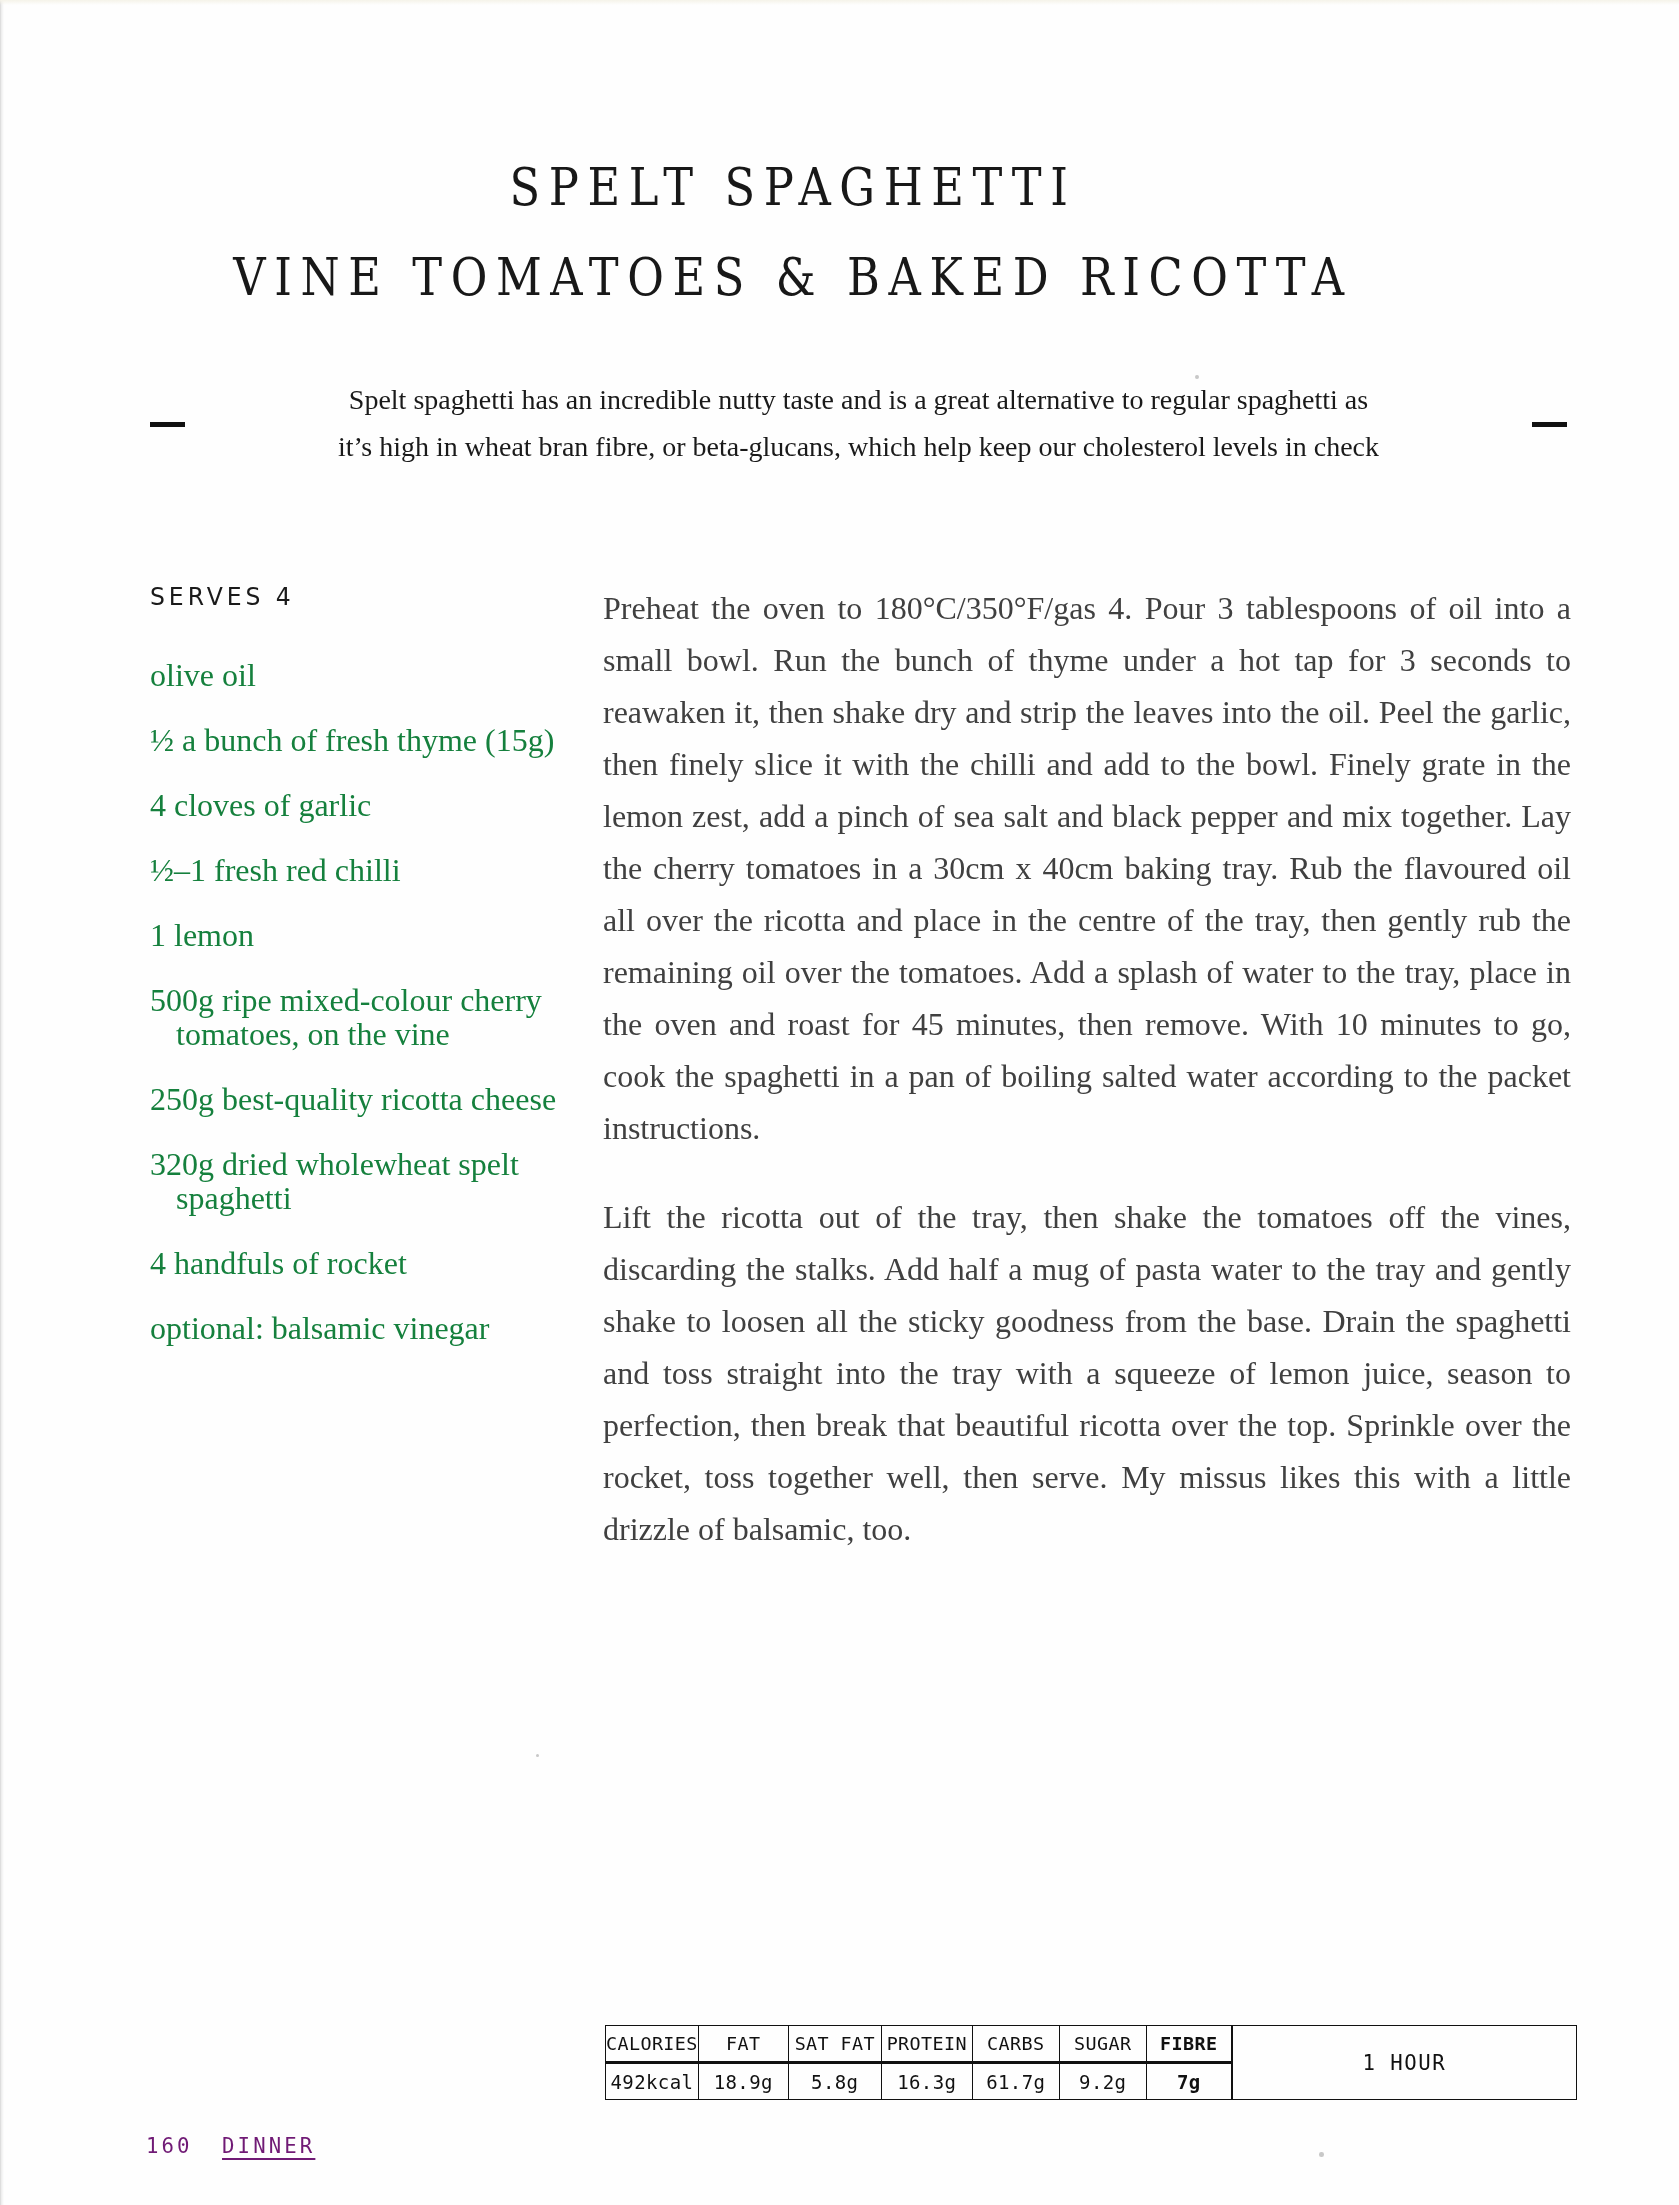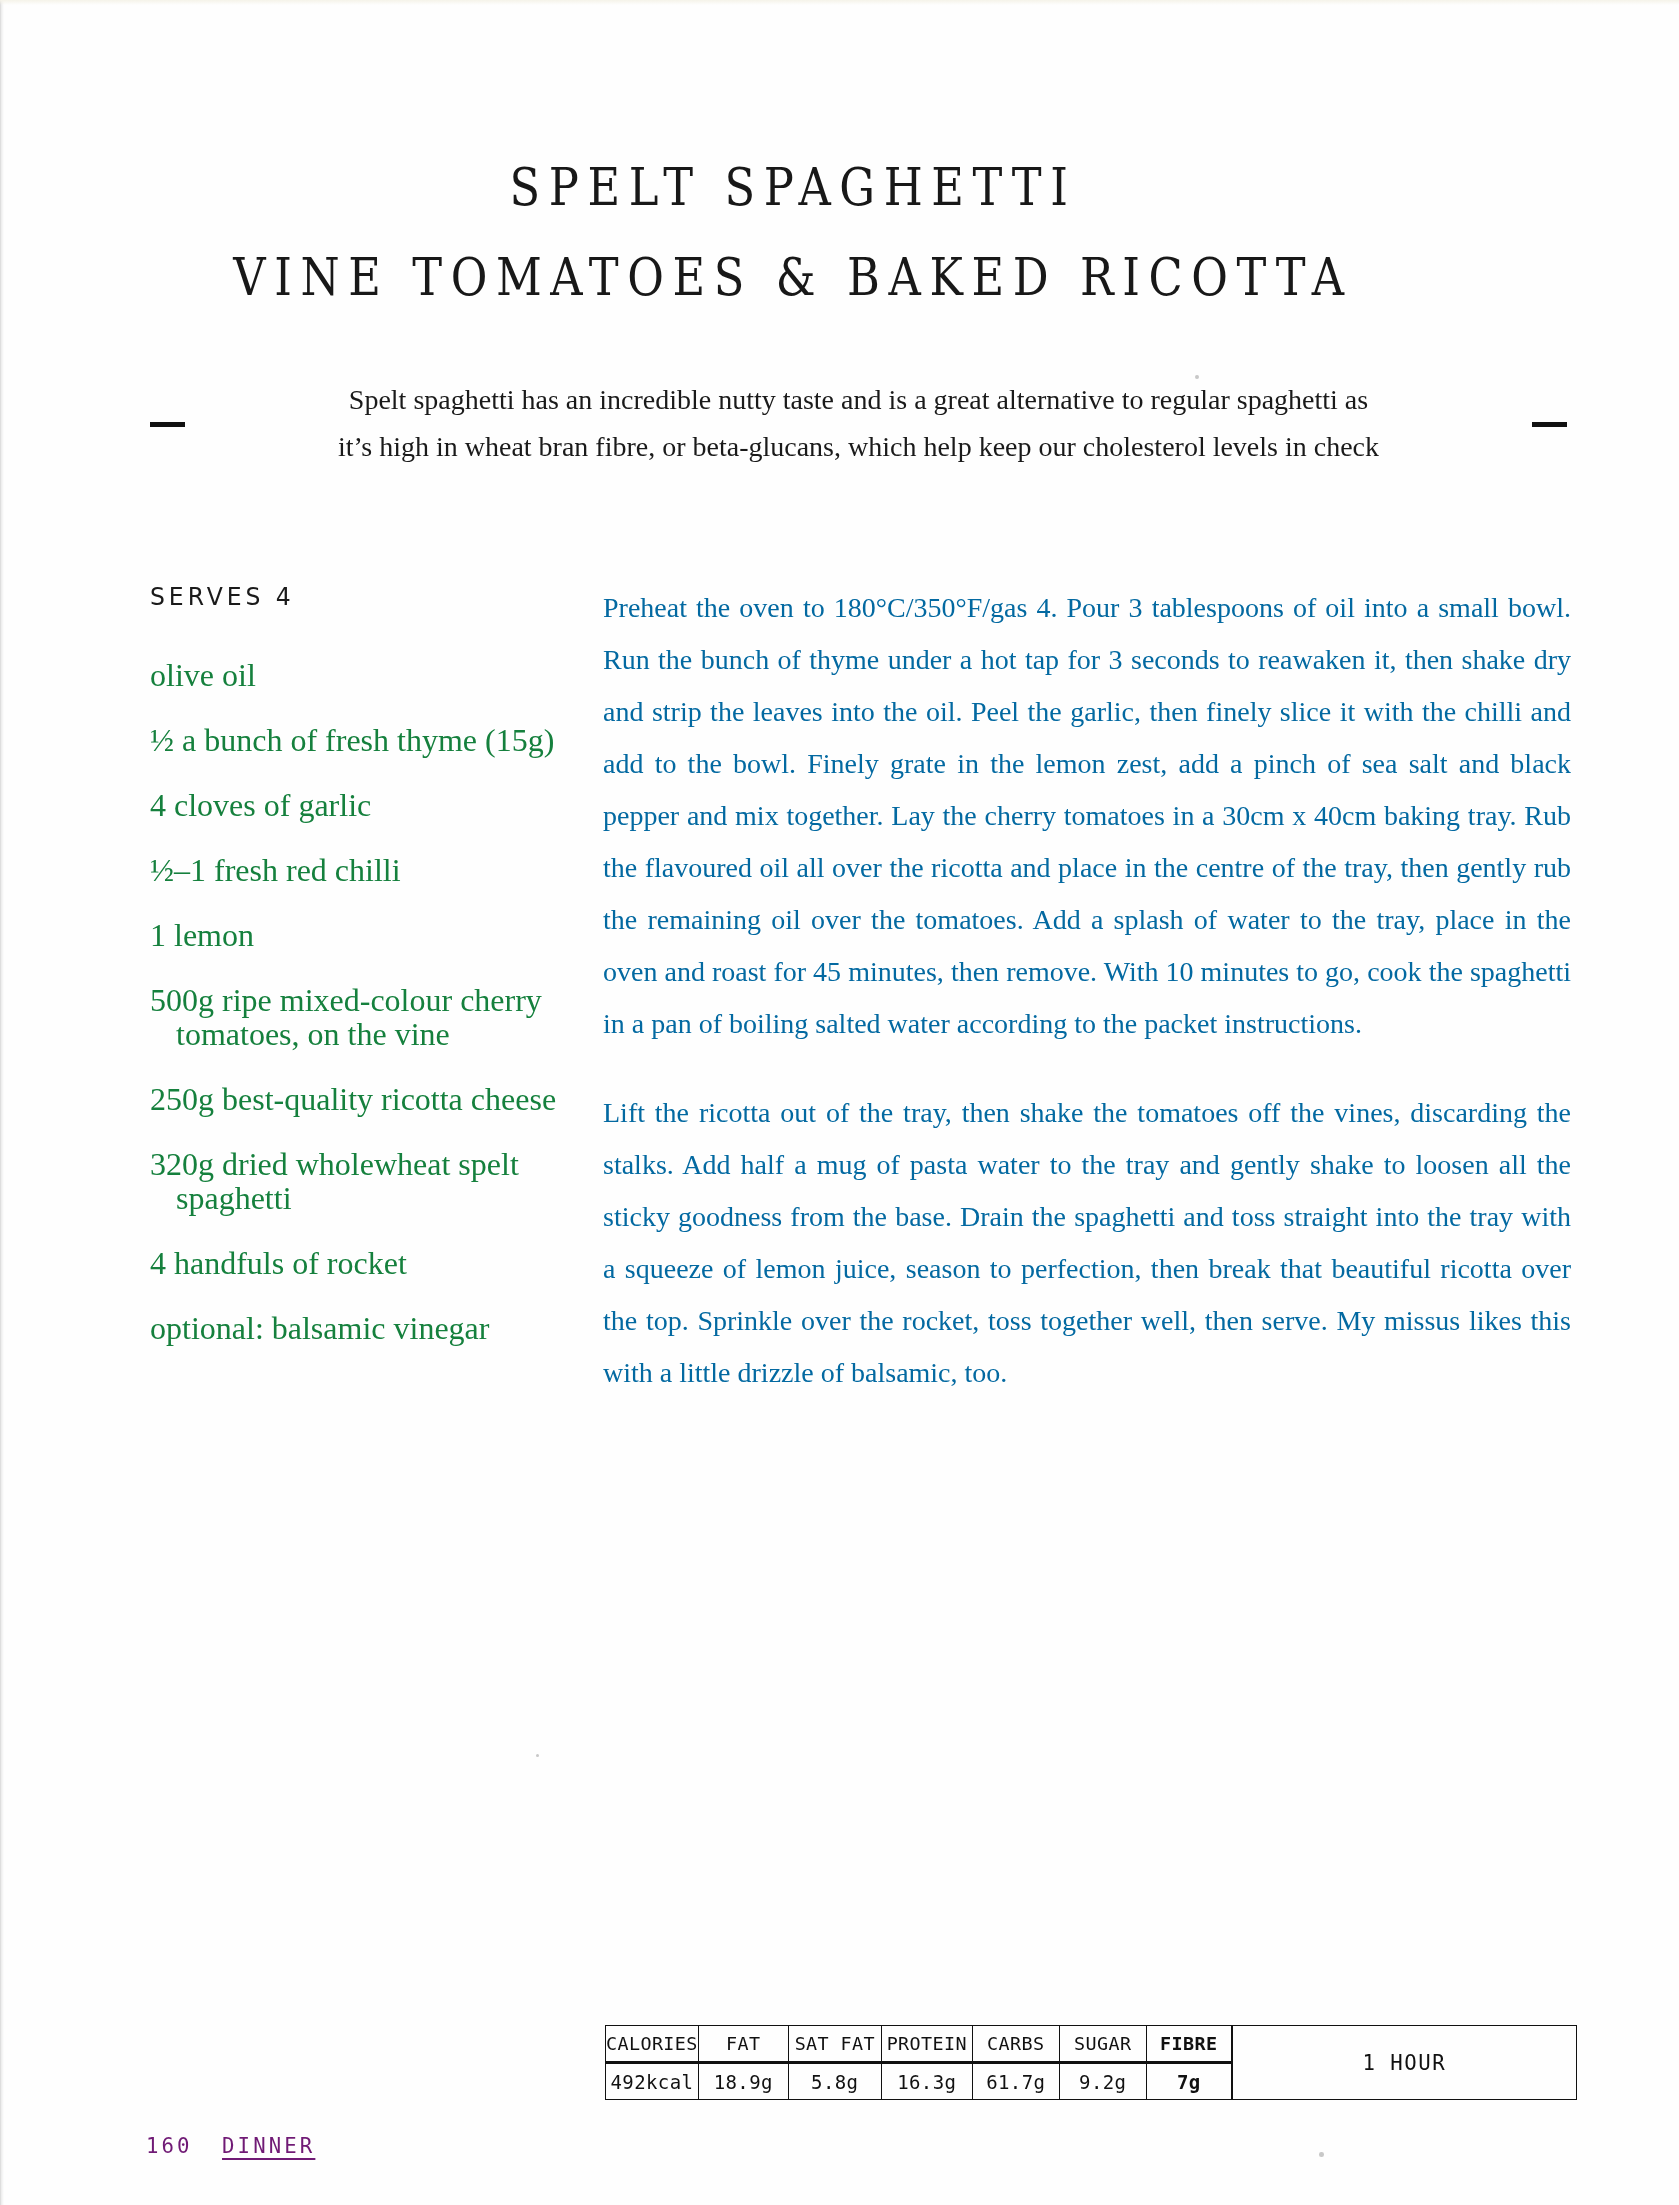--- a/index.html
+++ b/index.html
@@ -118,23 +118,23 @@
   .ingredient {
     font-size: 32px;
     line-height: 34px;
     color: #15803d;
     margin: 0 0 31px 0;
     padding-left: 26px;
     text-indent: -26px;
   }
 
   .method-para {
-    font-size: 28px;
+    font-size: 32px;
     line-height: 52px;
-    color: #0369a1;
+    color: #404040;
     text-align: justify;
     margin: 0 0 37px 0;
   }
   .method-para:last-child { margin-bottom: 0; }
 
   
   .nutrition {
     position: absolute;
     left: 605px;
     top: 2025px;

